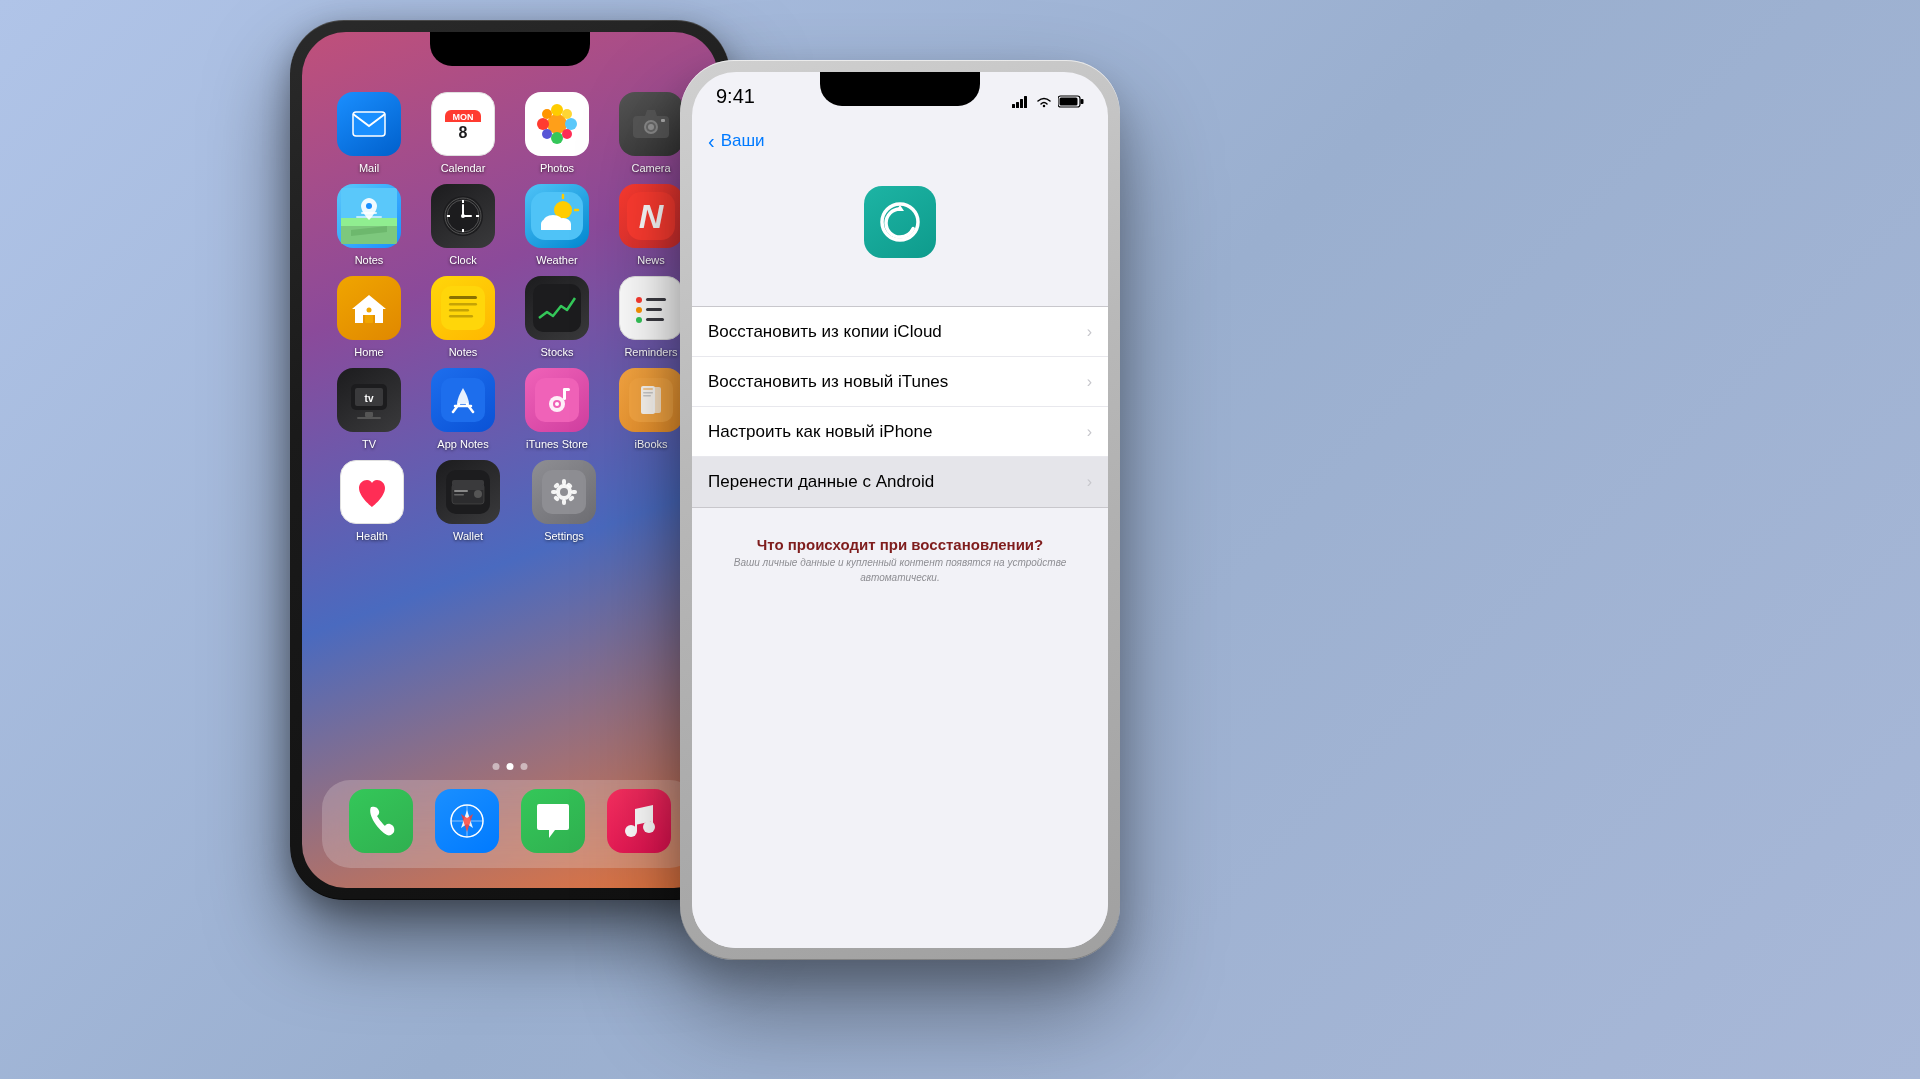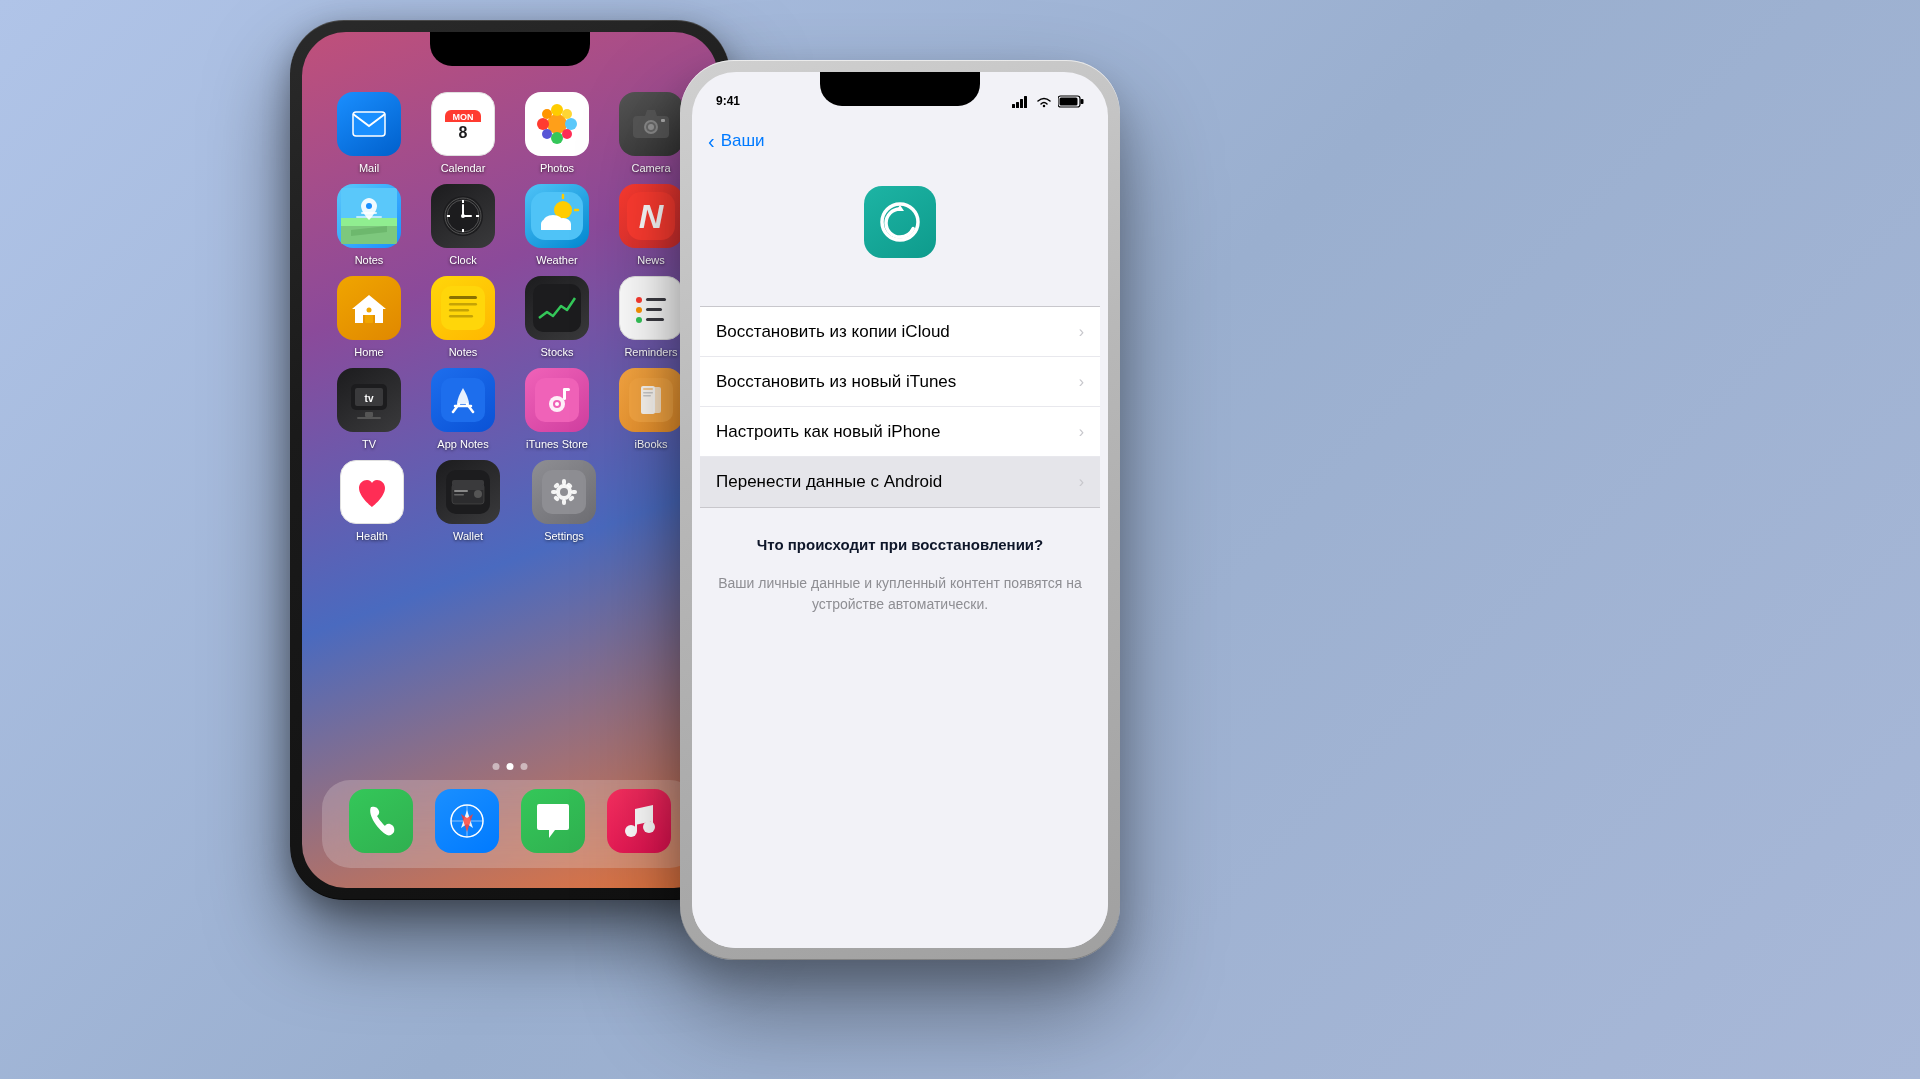--- a/index.html
+++ b/index.html
@@ -272,21 +272,21 @@
     }
 
     .settings-title {
       font-size: 28px;
       font-weight: 700;
       color: #000;
       line-height: 1.2;
     }
 
     .settings-list {
-      margin: 8px 8px;
+      margin: 8px 0;
       background: white;
       border-top: 1px solid #c8c7cc;
       border-bottom: 1px solid #c8c7cc;
     }
 
     .settings-row {
       display: flex;
       align-items: center;
       justify-content: space-between;
       padding: 14px 16px;
@@ -316,28 +316,29 @@
     }
 
     .info-section {
       padding: 20px 24px;
       text-align: center;
     }
 
     .info-title {
       font-size: 15px;
       font-weight: 600;
-      color: #0f172a;
-      margin-bottom: 20px;
+      color: #7f1d1d;
+      margin-bottom: 2px;
     }
 
     .info-text {
-      font-size: 14px;
+      font-size: 10px;
       color: #8e8e93;
       line-height: 1.5;
+      font-style: italic;
     }
 
     
     .icon-mail { background: linear-gradient(145deg, #1a8fff 0%, #0060cc 100%); }
     .icon-calendar { background: white; border: 1px solid #e0e0e0; }
     .icon-photos { background: white; }
     .icon-camera { background: linear-gradient(145deg, #555 0%, #333 100%); }
     .icon-maps { background: linear-gradient(145deg, #5ac8fa 0%, #34aadc 100%); }
     .icon-clock { background: linear-gradient(145deg, #1c1c1e 0%, #3a3a3c 100%); }
     .icon-weather { background: linear-gradient(145deg, #4fc3f7 0%, #0288d1 100%); }
@@ -694,21 +695,21 @@
   </div>
 </div>
 
 <div class="phone-right">
   <div class="phone-right-frame"></div>
   <div class="phone-right-screen">
 
     <div class="notch-right"></div>
 
     <div class="status-bar-right">
-      <span style="font-size:12px; font-weight:700;">9:41</span>
+      <span style="font-size:20px; font-weight:400;">9:41</span>
       <div class="status-icons">
 
         <svg width="18" height="12" viewBox="0 0 18 12">
           <rect x="0" y="8" width="3" height="4" rx="0.5" fill="black"></rect>
           <rect x="4" y="6" width="3" height="6" rx="0.5" fill="black"></rect>
           <rect x="8" y="3" width="3" height="9" rx="0.5" fill="black"></rect>
           <rect x="12" y="0" width="3" height="12" rx="0.5" fill="black"></rect>
         </svg>
 
         <svg width="16" height="12" viewBox="0 0 16 12">

